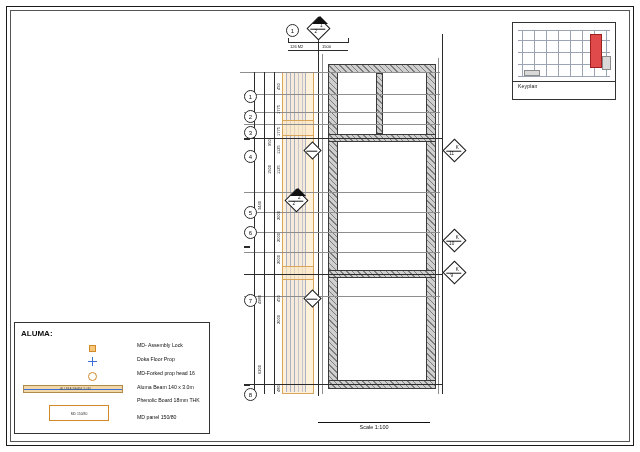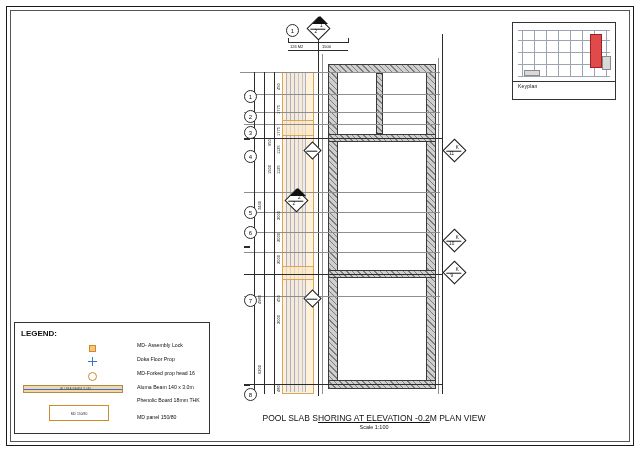--- a/index.html
+++ b/index.html
@@ -362,21 +362,21 @@
       <div class="kp-line-v" style="left:90px; top:4px; height:46px;"></div>
       <div class="kp-red" style="left:74px; top:8px; width:12px; height:34px;"></div>
       <div class="kp-grey" style="left:86px; top:30px; width:9px; height:14px;"></div>
       <div class="kp-grey" style="left:8px; top:44px; width:16px; height:6px;"></div>
     </div>
     <div class="keyplan-divider"></div>
     <div class="keyplan-label">Keyplan</div>
   </div>
 
   <div class="legend-box">
-    <div class="legend-title">LEGEND:</div>
+    <div class="legend-title">ALUMA:</div>
 
     <div class="legend-row" style="top:18px;">
       <div class="legend-sym">
         <div class="sym-dot"></div>
       </div>
       <div class="legend-txt">MD- Assembly Lock</div>
     </div>
 
     <div class="legend-row" style="top:32px;">
       <div class="legend-sym">
@@ -405,21 +405,20 @@
     </div>
 
     <div class="legend-row" style="top:82px; height:22px;">
       <div class="sym-panel">
         <span>MD 150/80</span>
       </div>
       <div class="legend-txt" style="top:9px;">MD panel 150/80</div>
     </div>
   </div>
 
-  <div class="title-main">POOL SLAB SHORING AT ELEVATION -0.2M PLAN VIEW</div>
   <div class="title-underline"></div>
   <div class="title-scale">Scale 1:100</div>
 
   <div class="plan">
 
     <div class="hatch" style="left:98px; top:50px; width:10px; height:325px;"></div>
     <div class="hatch" style="left:196px; top:50px; width:10px; height:325px;"></div>
     <div class="hatch" style="left:98px; top:50px; width:108px; height:9px;"></div>
     <div class="hatch" style="left:98px; top:120px; width:108px; height:8px;"></div>
     <div class="hatch" style="left:98px; top:256px; width:108px; height:8px;"></div>

